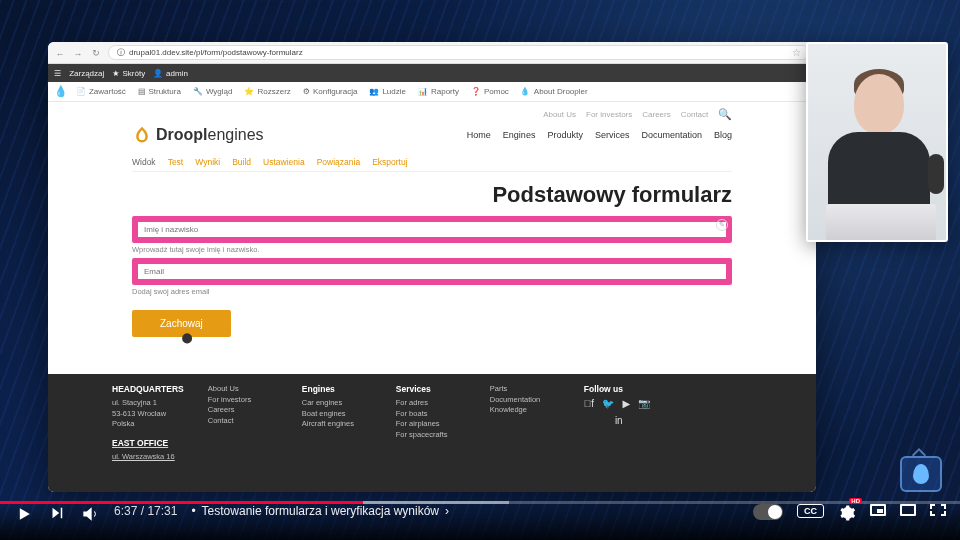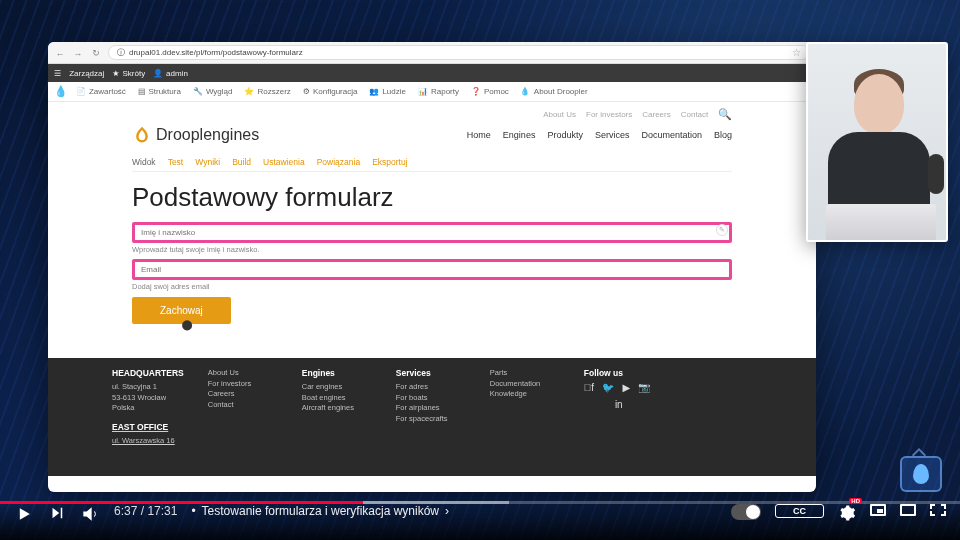--- a/index.html
+++ b/index.html
@@ -32,40 +32,40 @@
   .page { flex:1; overflow:hidden; position:relative; }
   .page-inner { width: 600px; margin: 0 auto; }
 
   .topmeta { display:flex; justify-content:flex-end; gap:10px; font-size:8px; color:#aaa; padding:6px 0 2px; align-items:center;}
   .topmeta .srch { font-size:11px; color:#888;}
 
   .brand-row { display:flex; align-items:center; justify-content:space-between; padding:2px 0 6px;}
   .brand { display:flex; align-items:center; gap:4px; font-size:16px; color:#333;}
   .brand .logo { width:20px; height:20px; background:#fff; display:flex; align-items:center; justify-content:center; }
   .brand .logo svg { width:20px; height:20px; }
-  .brand b { font-weight:400; }
+  .brand b { font-weight:700; }
   .mainnav { display:flex; gap:12px; font-size:9px; color:#333; }
 
   .tabs { display:flex; gap:12px; font-size:8.5px; border-bottom:1px solid #eee; padding:6px 0 4px;align-items:center; }
   .tabs .tab { color:#e59400; }
   .tabs .tab.active { color:#666; }
 
-  h1.title { font-size:26px; font-weight:400; color:#222; margin:10px 0 8px; }
+  h1.title { font-size:22px; font-weight:700; color:#222; margin:10px 0 8px;text-align:right; }
 
   .field { margin-bottom:4px; }
   .field .row { position:relative; }
-  .field input, .field .inputlike { width:100%; border:3px solid #ec4899; border-radius:2px; padding:3px 6px; font-size:8px; color:#888; background:#fff; }
+  .field input, .field .inputlike { width:100%; border:6px solid #ec4899; border-radius:2px; padding:3px 6px; font-size:8px; color:#888; background:#fff; }
   .field .help { font-size:7.5px; color:#888; margin-top:2px; }
   .editicon { position:absolute; right:4px; top:3px; width:12px; height:12px; border:1px solid #ddd; border-radius:50%; display:flex; align-items:center; justify-content:center; font-size:7px; color:#aaa;}
   .textarea { width:100%; height:48px; border:1px solid #e4e4e4; border-radius:2px; padding:3px 6px; font-size:8px; color:#888; background:#fff; }
 
-  .submit { margin-top:2px; background:#e59b14; color:#fff; border:none; padding:8px 28px; font-size:10px; border-radius:2px; cursor:pointer; position:relative;}
+  .submit { margin-top:10px; background:#e59b14; color:#fff; border:none; padding:8px 28px; font-size:10px; border-radius:2px; cursor:pointer; position:relative;}
   .cursor { position:absolute; left:50%; bottom:-6px; font-size:10px; color:#333; }
 
-  .footer { position:absolute; left:0; right:0; bottom:16px; background:#2a2a2a; color:#cfcfcf; padding:10px 0 30px;margin-top:8px; }
+  .footer { position:absolute; left:0; right:0; bottom:0; background:#2a2a2a; color:#cfcfcf; padding:10px 0 30px;margin-top:8px; }
   .footer-inner { width:640px; margin:0 auto; display:flex; gap:24px; font-size:8px; }
   .footer h4 { font-size:8.5px; color:#fff; margin-bottom:4px; font-weight:700; }
   .footer .col { min-width:70px; }
   .footer p, .footer a { color:#bdbdbd; font-size:7.5px; line-height:1.4; display:block; text-decoration:none;}
   .footer .east { margin-top:8px;text-decoration:underline; }
   .social { display:flex; gap:8px; font-size:10px; color:#ddd; margin-top:4px;}
   .social2 { margin-top:6px;justify-content:center; }
 
   
   .presenter { position:absolute; right:12px; top:42px; width:142px; height:200px; background:linear-gradient(#e8ecef,#d8dde2); border:2px solid #fff; border-radius:3px; box-shadow:0 4px 20px rgba(0,0,0,0.4); overflow:hidden;}
@@ -85,21 +85,21 @@
   .played { position:absolute; left:0; top:0; height:100%; background:#ff0033;}
 
   .player { position:absolute; left:0; right:0; bottom:0; height:36px; background:linear-gradient(transparent, rgba(0,0,0,0.85)); display:flex; align-items:flex-start; padding:0 14px; gap:14px; color:#fff; font-size:12px;}
   .player .pbtn { display:flex; align-items:center; justify-content:center; }
   .player svg { fill:#fff; }
   .player .time { font-size:12px; color:#ddd; }
   .player .chapter { font-size:12px; color:#eee; display:flex; align-items:center; gap:6px;}
   .player .spacer { flex:1; }
   .toggle { width:30px; height:16px; background:#555; border-radius:8px; position:relative; }
   .toggle::after { content:""; position:absolute; right:1px; top:1px; width:14px; height:14px; background:#fff; border-radius:50%; }
-  .ccbox { border:1.5px solid #fff; border-radius:3px; font-size:9px; padding:1px 17px; font-weight:700;}
+  .ccbox { border:1.5px solid #fff; border-radius:3px; font-size:9px; padding:1px 6px; font-weight:700;}
   .gearwrap { position:relative; }
   .hdpill { position:absolute; top:-6px; right:-6px; background:#ff0033; color:#fff; font-size:6px; padding:0 2px; border-radius:2px; font-weight:700;}
   .rect { width:16px; height:12px; border:2px solid #fff; border-radius:1px; position:relative;}
   .mini .inner { position:absolute; right:1px; bottom:1px; width:6px; height:4px; background:#fff;}
   .fsc { width:16px; height:12px; position:relative;}
   .fsc i{position:absolute;width:5px;height:5px;border:2px solid #fff;}
   .fsc i:nth-child(1){left:0;top:0;border-right:none;border-bottom:none;}
   .fsc i:nth-child(2){right:0;top:0;border-left:none;border-bottom:none;}
   .fsc i:nth-child(3){left:0;bottom:0;border-right:none;border-top:none;}
   .fsc i:nth-child(4){right:0;bottom:0;border-left:none;border-top:none;}

